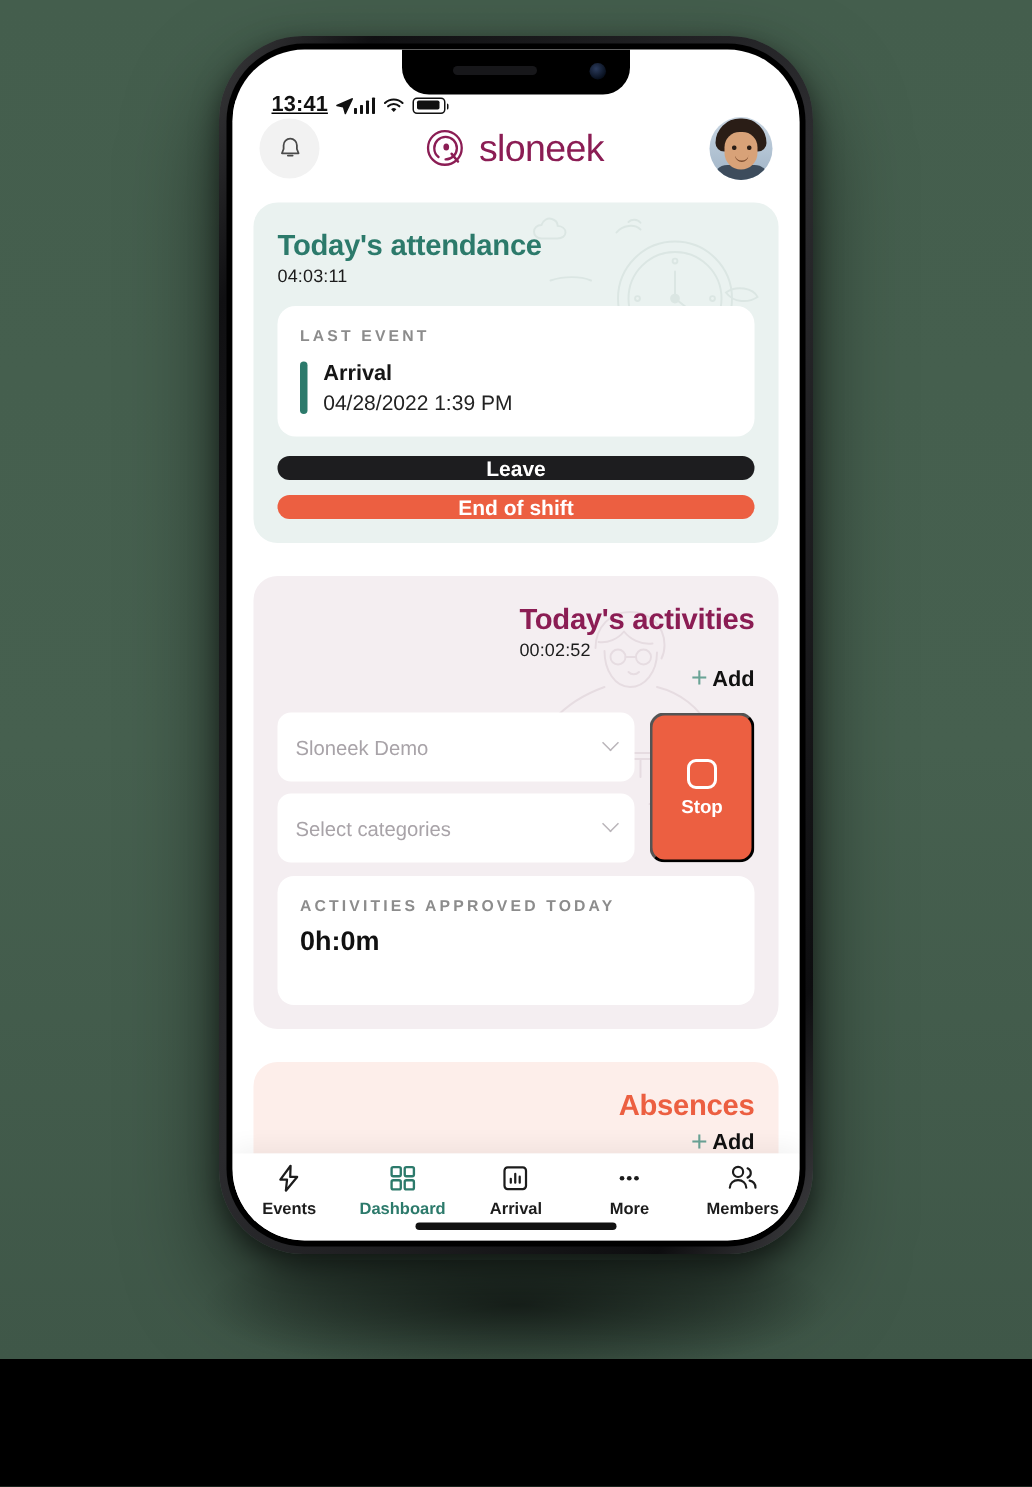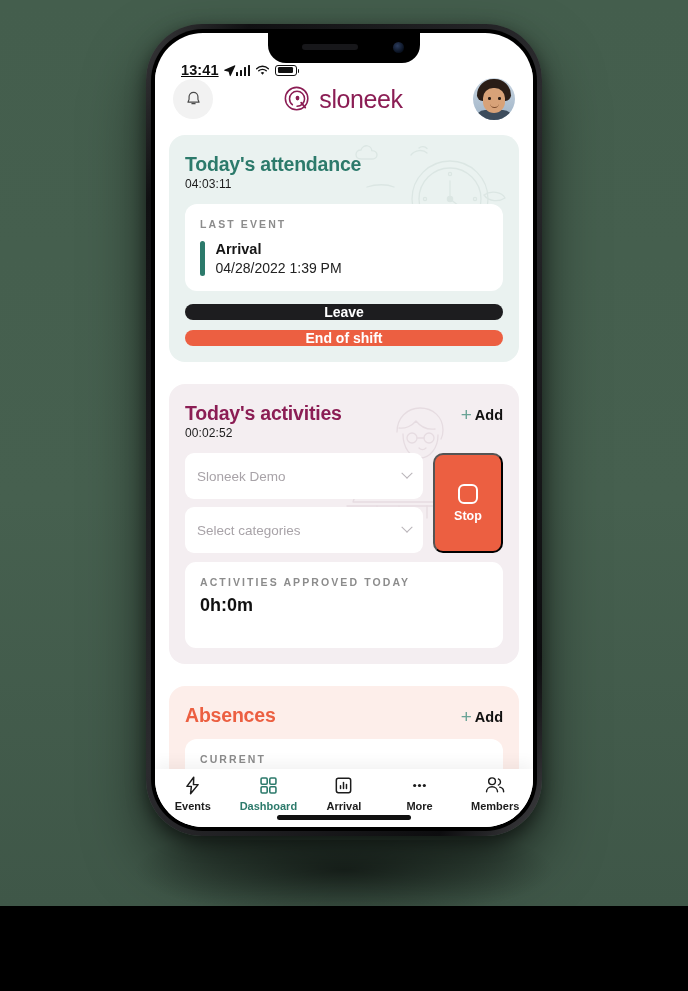--- a/index.html
+++ b/index.html
@@ -109,21 +109,21 @@
   #endshift-button { background:#ec5f41; }
 
   
   .art { position:absolute; pointer-events:none; z-index:1; opacity:1; }
   #attendance-art { right:0px; top:2px; width:170px; height:105px; }
   #activities-art { left:168px; top:4px; width:160px; height:170px; }
 
   
   #activities-card { background:#f4eef1; margin-top:22px; }
   #activities-title { color:#8b1d54; }
-  .card-head { display:flex; align-items:flex-start; justify-content:space-between; position:relative; z-index:2;}
+  .card-head { display:flex; align-items:flex-end; justify-content:space-between; position:relative; z-index:2;flex-direction:column;}
   .add-btn { display:flex; align-items:center; gap:3px; font-size:14.5px; font-weight:bold; color:#111; padding-top:3px;}
   .plus { font-size:19px; font-weight:400; color:#6aa396; line-height:1; }
   .act-row { display:flex; gap:10px; margin-top:13px; position:relative; z-index:2;}
   .selects { flex:1; display:flex; flex-direction:column; gap:8px; }
   .select { background:#fff; border-radius:9px; height:46px; display:flex; align-items:center;
      justify-content:space-between; padding:0 12px; font-size:13.5px; color:#a8a3a8; }
   .chev { width:8px; height:8px; border-right:1.5px solid #b9b4b9; border-bottom:1.5px solid #b9b4b9;
      transform:rotate(45deg) translate(-2px,-2px); }
   #stop-button { width:70px; border-radius:10px; background:#ec5f41; display:flex; flex-direction:column;
      align-items:center; justify-content:center; gap:5px; }

